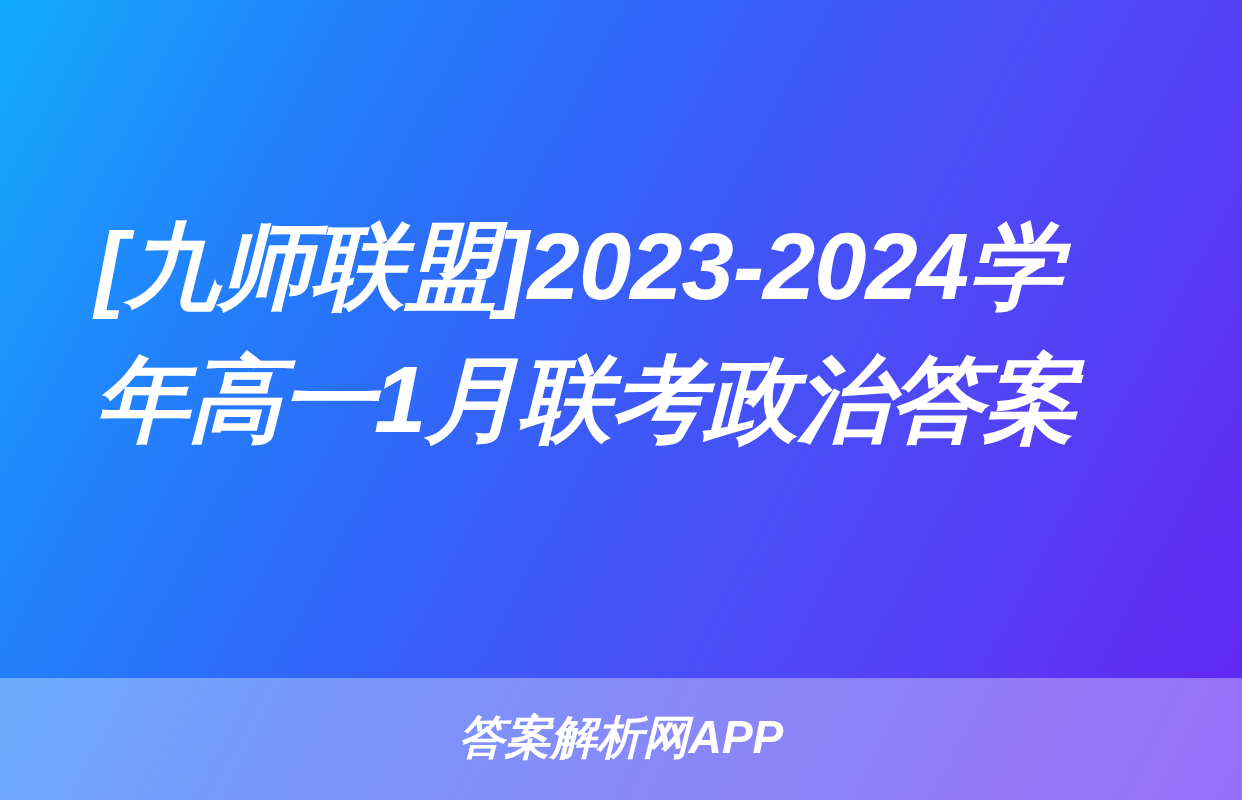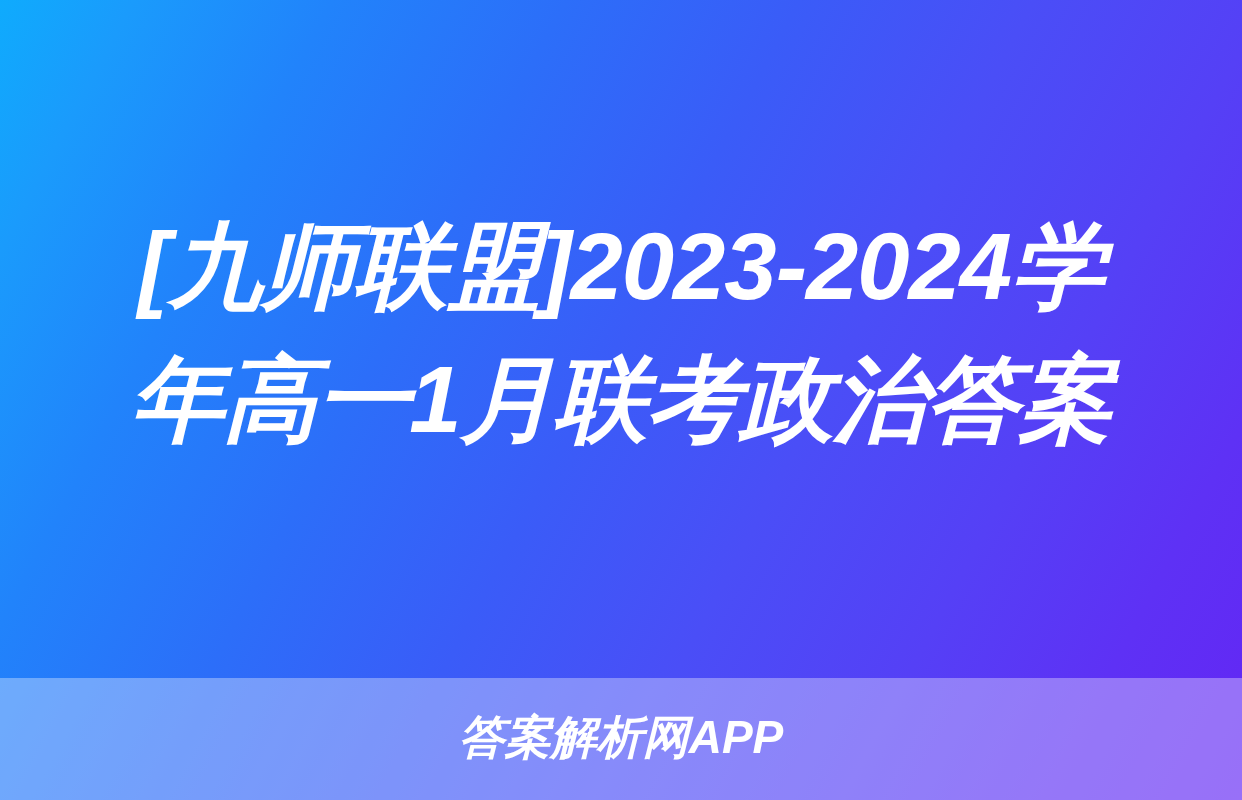--- a/index.html
+++ b/index.html
@@ -40,21 +40,21 @@
     flex-direction: column;
     align-items: center;
     justify-content: center;
     padding: 0 95px;
     box-sizing: border-box;
   }
 
   .poster-title {
     margin: 0;
     width: 100%;
-    text-align: center;
+    text-align: left;
     color: #ffffff;
     font-size: 94px;
     line-height: 1.42;
     font-weight: 700;
     font-style: italic;
     letter-spacing: -1px;
     word-break: break-all;
     transform: translateY(-6px);
   }
 

